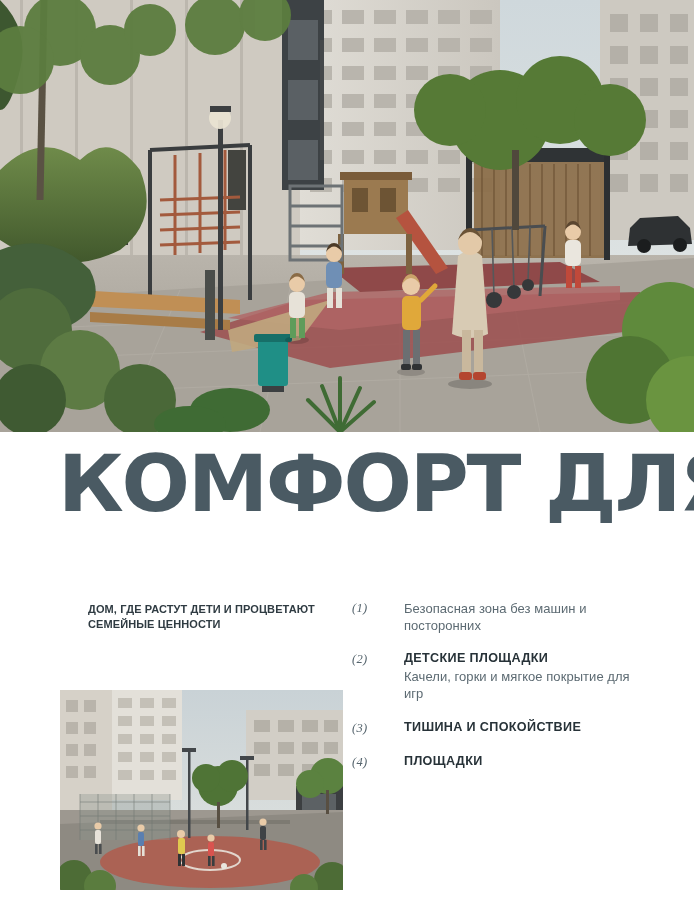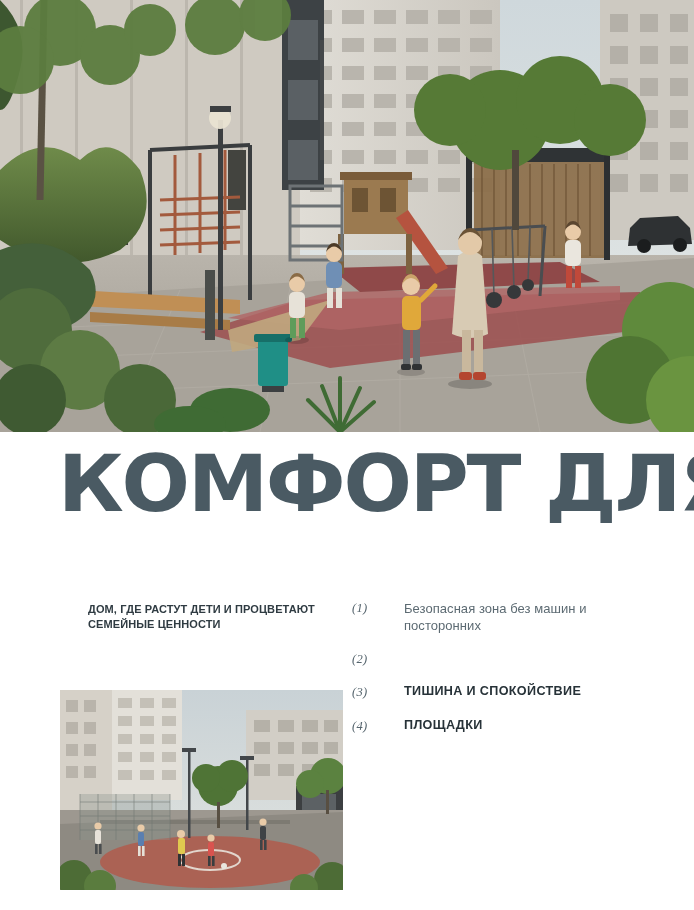--- a/index.html
+++ b/index.html
@@ -426,20 +426,24 @@
 
     <div class="feature">
       <div class="feature-num">(1)</div>
       <div class="feature-body">
         <div class="feature-desc">Безопасная зона без машин и посторонних</div>
       </div>
     </div>
 
     <div class="feature">
       <div class="feature-num">(2)</div>
+      <div class="feature-body">
+        <div class="feature-title">ДЕТСКИЕ ПЛОЩАДКИ</div>
+        <div class="feature-desc">Качели, горки и мягкое покрытие для игр</div>
+      </div>
     </div>
 
     <div class="feature">
       <div class="feature-num">(3)</div>
       <div class="feature-body">
         <div class="feature-title">ТИШИНА И СПОКОЙСТВИЕ</div>
       </div>
     </div>
 
     <div class="feature">

